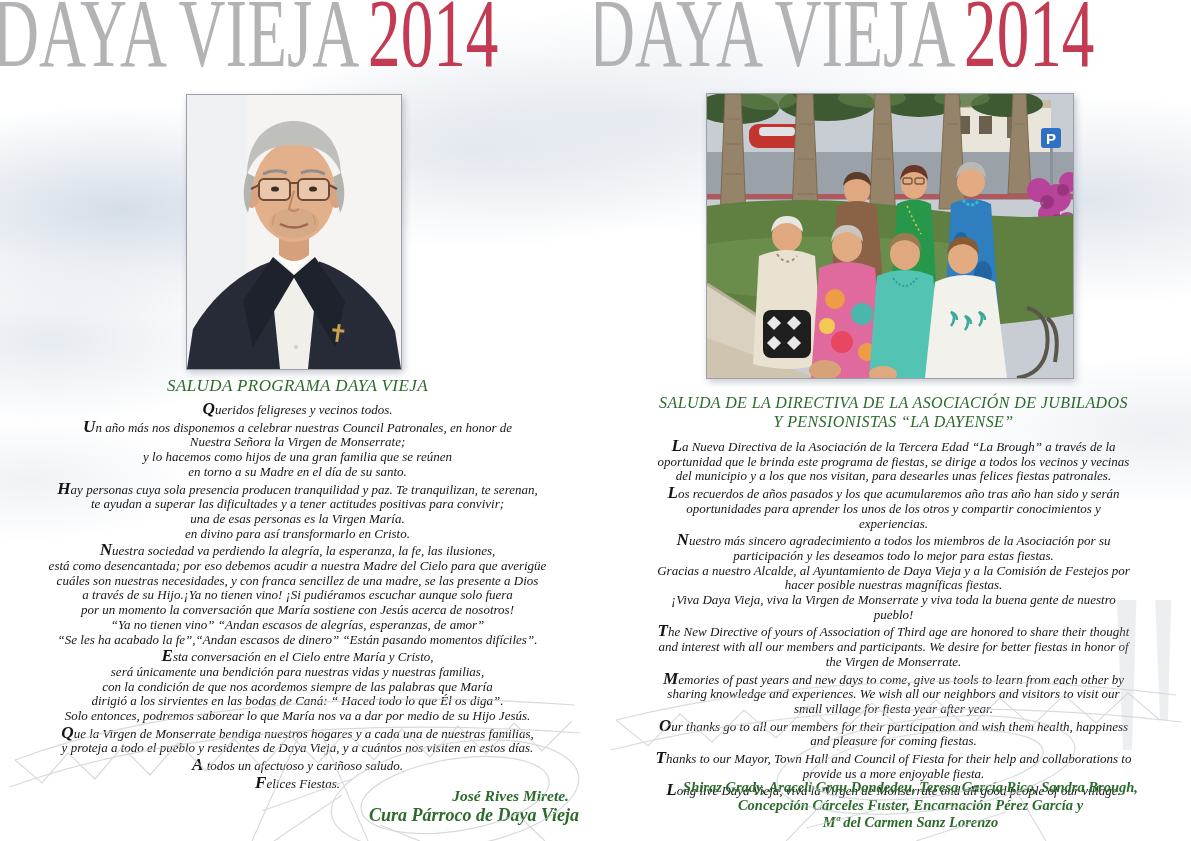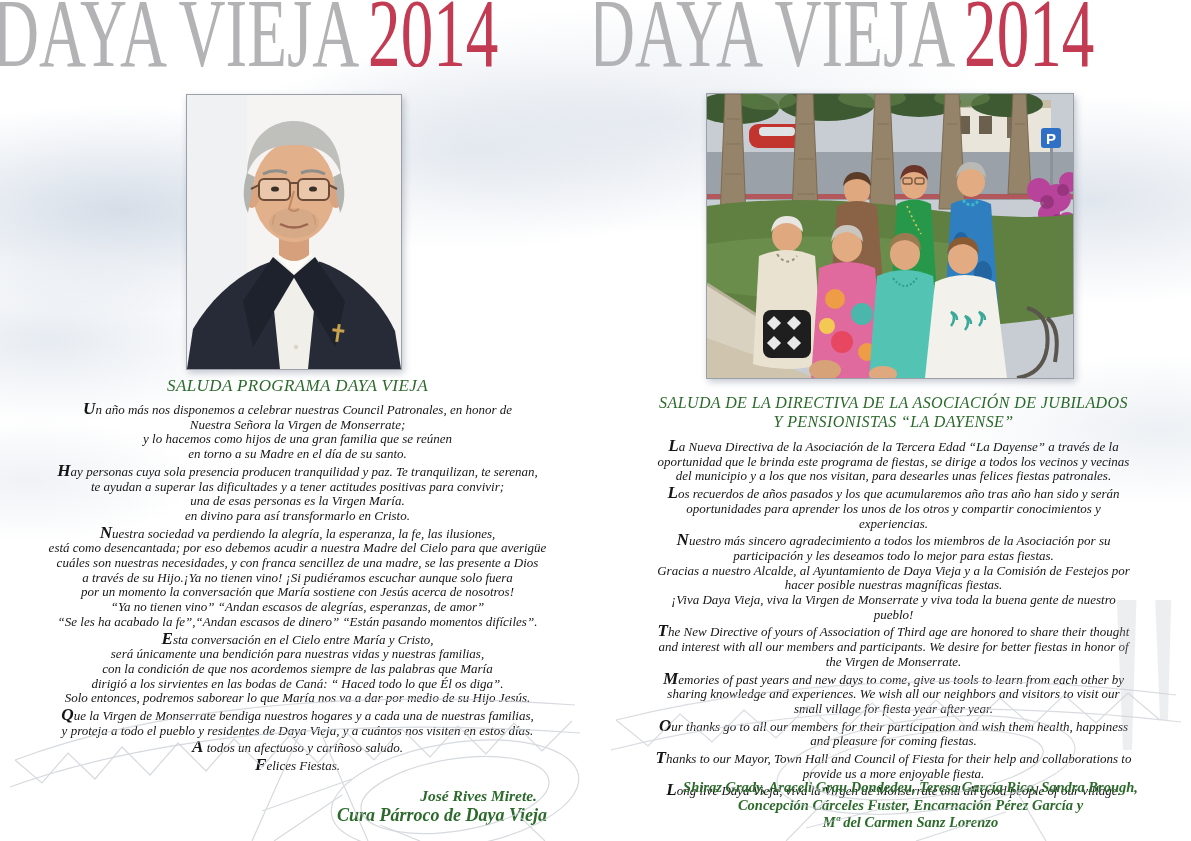--- a/index.html
+++ b/index.html
@@ -33,21 +33,21 @@
   .heading{position:absolute;left:0;width:100%;margin:0;text-align:center;
            font-style:italic;font-weight:normal;color:#2c6a2c;letter-spacing:.4px;}
   .h-left{top:376px;font-size:17px;}
   .h-right{top:393px;font-size:16px;line-height:19px;}
   .bodytext{position:absolute;left:8px;right:8px;text-align:center;
             font-style:italic;color:#151515;font-size:13px;line-height:14.7px;}
   .left-body{top:400px;}
   .right-body{top:437px;}
   .tline{white-space:nowrap;}
   .lead{font-weight:bold;font-size:1.32em;line-height:1;}
-  .signature{position:absolute;right:48px;top:787px;text-align:right;
+  .signature{position:absolute;right:16px;top:787px;text-align:right;
              font-style:italic;font-weight:bold;color:#2c6a2c;}
   .sig-name{font-size:15.5px;padding-right:10px;}
   .sig-role{font-size:18px;}
   .names{position:absolute;left:17px;width:100%;top:779px;text-align:center;
          font-style:italic;font-weight:bold;color:#2c6a2c;font-size:14.5px;line-height:17.5px;}
   .wm{position:absolute;pointer-events:none;}
 </style>
 </head>
 <body>
 
@@ -101,20 +101,21 @@
 
         <g transform="translate(151,238) rotate(8)">
           <rect x="-1.5" y="-9" width="3" height="18" fill="#c9a24b"></rect>
           <rect x="-6" y="-4" width="12" height="3" fill="#c9a24b"></rect>
         </g>
       </svg>
     </div>
 
     <h2 class="heading h-left">SALUDA PROGRAMA DAYA VIEJA</h2>
     <div class="bodytext left-body">
+        <div class="tline"><span class="lead">Q</span><span>ueridos feligreses y vecinos todos.</span></div>
         <div class="tline"><span class="lead">U</span><span>n año más nos disponemos a celebrar nuestras Council Patronales, en honor de</span></div>
         <div class="tline"><span>Nuestra Señora la Virgen de Monserrate;</span></div>
         <div class="tline"><span>y lo hacemos como hijos de una gran familia que se reúnen</span></div>
         <div class="tline"><span>en torno a su Madre en el día de su santo.</span></div>
         <div class="tline"><span class="lead">H</span><span>ay personas cuya sola presencia producen tranquilidad y paz. Te tranquilizan, te serenan,</span></div>
         <div class="tline"><span>te ayudan a superar las dificultades y a tener actitudes positivas para convivir;</span></div>
         <div class="tline"><span>una de esas personas es la Virgen María.</span></div>
         <div class="tline"><span>en divino para así transformarlo en Cristo.</span></div>
         <div class="tline"><span class="lead">N</span><span>uestra sociedad va perdiendo la alegría, la esperanza, la fe, las ilusiones,</span></div>
         <div class="tline"><span>está como desencantada; por eso debemos acudir a nuestra Madre del Cielo para que averigüe</span></div>
@@ -285,21 +286,21 @@
         <ellipse cx="118" cy="276" rx="16" ry="10" fill="#d8a278"></ellipse>
         <ellipse cx="176" cy="280" rx="14" ry="8" fill="#dfa87e"></ellipse>
       </svg>
     </div>
 
     <h2 class="heading h-right">
       <div>SALUDA DE LA DIRECTIVA DE LA ASOCIACIÓN DE JUBILADOS</div>
       <div>Y PENSIONISTAS “LA DAYENSE”</div>
     </h2>
     <div class="bodytext right-body">
-        <div class="tline"><span class="lead">L</span><span>a Nueva Directiva de la Asociación de la Tercera Edad “La Dayense” a través de la</span></div>
+        <div class="tline"><span class="lead">L</span><span>a Nueva Directiva de la Asociación de la Tercera Edad “La Brough” a través de la</span></div>
         <div class="tline"><span>oportunidad que le brinda este programa de fiestas, se dirige a todos los vecinos y vecinas</span></div>
         <div class="tline"><span>del municipio y a los que nos visitan, para desearles unas felices fiestas patronales.</span></div>
         <div class="tline"><span class="lead">L</span><span>os recuerdos de años pasados y los que acumularemos año tras año han sido y serán</span></div>
         <div class="tline"><span>oportunidades para aprender los unos de los otros y compartir conocimientos y</span></div>
         <div class="tline"><span>experiencias.</span></div>
         <div class="tline"><span class="lead">N</span><span>uestro más sincero agradecimiento a todos los miembros de la Asociación por su</span></div>
         <div class="tline"><span>participación y les deseamos todo lo mejor para estas fiestas.</span></div>
         <div class="tline"><span>Gracias a nuestro Alcalde, al Ayuntamiento de Daya Vieja y a la Comisión de Festejos por</span></div>
         <div class="tline"><span>hacer posible nuestras magníficas fiestas.</span></div>
         <div class="tline"><span>¡Viva Daya Vieja, viva la Virgen de Monserrate y viva toda la buena gente de nuestro</span></div>

